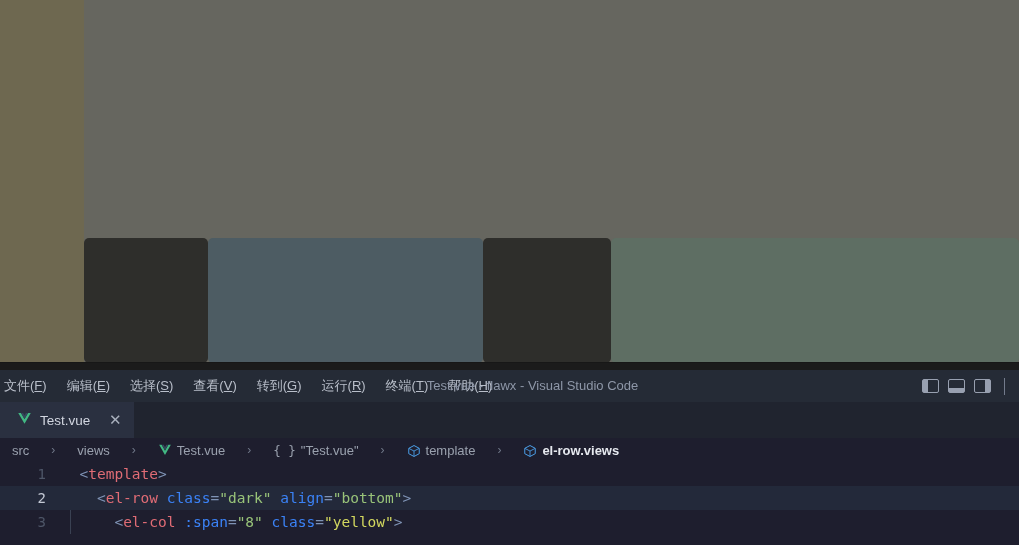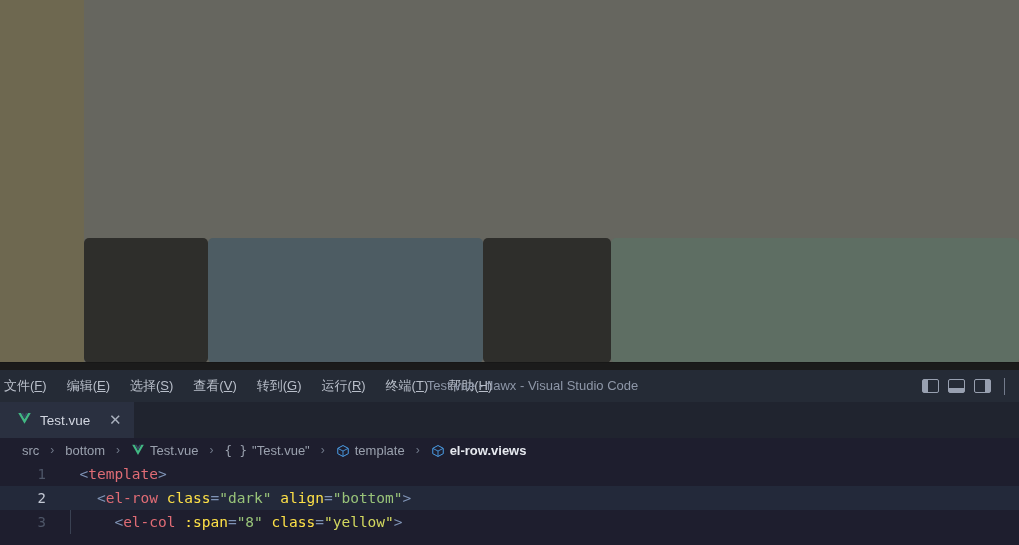--- a/index.html
+++ b/index.html
@@ -192,22 +192,22 @@
     flex: 1;
     background: #20242f;
   }
 
   
   .breadcrumbs {
     height: 24px;
     background: #1e1e2e;
     display: flex;
     align-items: center;
-    padding-left: 22px;
-    gap: 5px;
+    padding-left: 12px;
+    gap: 16px;
     font-size: 13px;
     color: #9aa1ae;
     white-space: nowrap;
   }
   .crumb {
     display: inline-flex;
     align-items: center;
     gap: 5px;
     cursor: pointer;
   }
@@ -246,21 +246,21 @@
     font-family: "DejaVu Sans Mono", monospace;
     font-size: 14px;
     flex: 0 0 auto;
   }
   .code-line.active .gutter { color: #c3c8d4; }
   .code-text { flex: 1; position: relative; }
 
   
   .t-punct  { color: #7f93b5; }
   .t-tag    { color: #e06c75; }
-  .t-attr   { color: #fde047; }
+  .t-attr   { color: #3b82f6; }
   .t-eq     { color: #7f93b5; }
   .t-str    { color: #98c379; }
   .t-yellowstr { color: #d3d85f; }
 
   .indent-guide {
     position: absolute;
     top: 0;
     width: 1px;
     height: 24px;
     background: #3a4152;
@@ -321,21 +321,21 @@
       </div>
       <div class="tabbar-rest"></div>
     </div>
 
     <div class="breadcrumbs" id="breadcrumbs">
         <span class="crumb">
           <span class="crumb-text">src</span>
         </span>
         <span class="crumb-sep">›</span>
         <span class="crumb">
-          <span class="crumb-text">bottom</span>
+          <span class="crumb-text">views</span>
         </span>
         <span class="crumb-sep">›</span>
         <span class="crumb">
           <span><svg width="14" height="14" viewBox="0 0 24 24" style="vertical-align:-2px">
               <path d="M2 3h4.2L12 13.2 17.8 3H22L12 20.5Z" fill="#42b883"></path>
               <path d="M6.6 3h3.1L12 7.1 14.3 3h3.1L12 12.6Z" fill="#35495e"></path>
             </svg></span>
           <span class="crumb-text">Test.vue</span>
         </span>
         <span class="crumb-sep">›</span>

